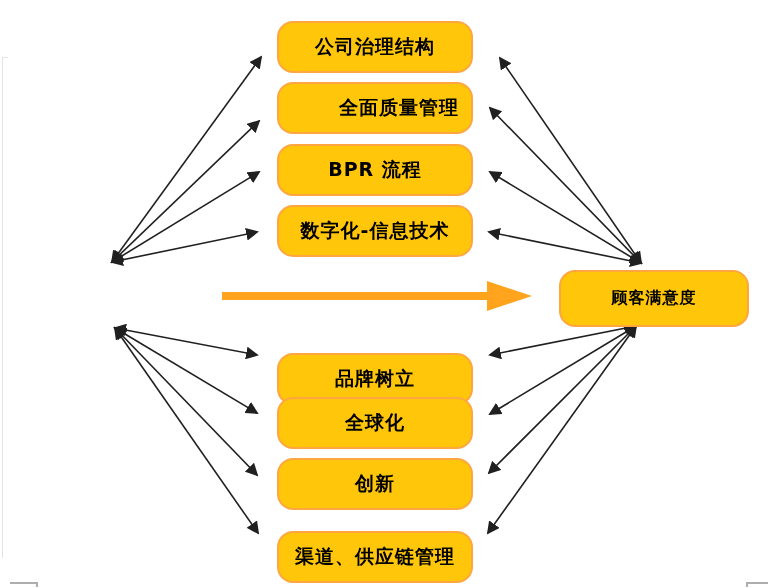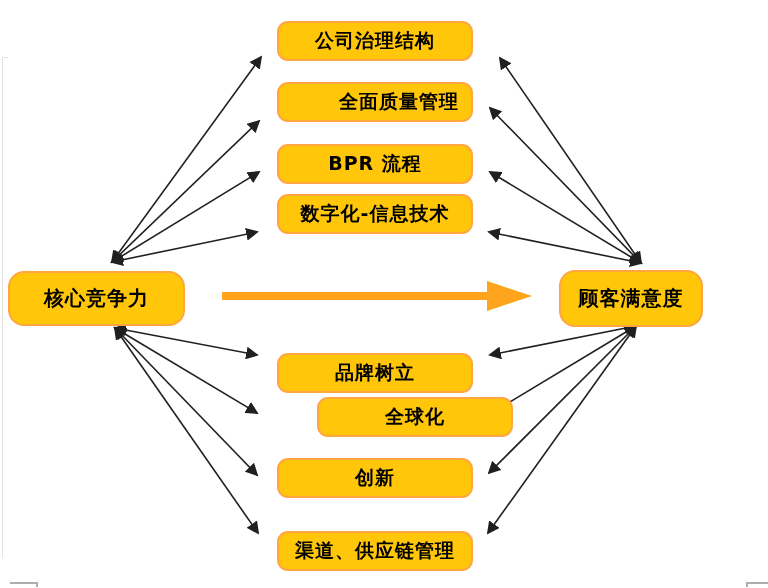--- a/index.html
+++ b/index.html
@@ -7,23 +7,23 @@
     position:relative;width:768px;height:588px;background:#ffffff;
     font-family:"DejaVu Sans","Liberation Sans",sans-serif;overflow:hidden;
   }
   svg.edges{position:absolute;left:0;top:0;width:768px;height:588px;}
   .box{
     position:absolute;display:flex;align-items:center;justify-content:center;
     background:var(--box-fill,#FFC60A);border:2.5px solid var(--box-border,#FFA640);
     box-sizing:border-box;font-weight:bold;color:var(--text-color,#000);
     letter-spacing:1px;text-align:center;white-space:nowrap;
   }
-  .factor-box{left:277px;width:196px;height:40px;border-radius:11px;font-size:19px;}
+  .factor-box{left:277px;width:196px;height:52px;border-radius:16px;font-size:19px;}
   .node-core{left:8px;top:271px;width:177px;height:55px;border-radius:16px;font-size:20px;}
-  .node-sat{left:559px;top:270px;width:144px;height:57px;border-radius:16px;font-size:20px;}
+  .node-sat{left:559px;top:270px;width:190px;height:57px;border-radius:16px;font-size:16px;}
   
   .page-edge-line{position:absolute;left:2px;top:57px;width:1px;height:501px;background:#e4e4e4;}
   .page-edge-tick{position:absolute;left:2px;top:57px;width:6px;height:1px;background:#e4e4e4;}
   .crop-mark-bl{position:absolute;left:10px;top:582px;width:28px;height:5px;box-sizing:border-box;
     border-top:2px solid #aeaeae;border-right:2px solid #aeaeae;}
   .crop-mark-br{position:absolute;left:746px;top:582px;width:22px;height:5px;box-sizing:border-box;
     border-top:2px solid #aeaeae;border-left:2px solid #aeaeae;}
 </style>
 </head>
 <body>
@@ -50,43 +50,40 @@
         <line x1="490" y1="172" x2="641" y2="263" stroke="#202020" stroke-width="1.6" marker-end="url(#ah)" marker-start="url(#ah)"></line>
         <line x1="489" y1="232" x2="641" y2="263" stroke="#202020" stroke-width="1.6" marker-end="url(#ah)" marker-start="url(#ah)"></line>
         <line x1="490" y1="355" x2="636" y2="326" stroke="#202020" stroke-width="1.6" marker-end="url(#ah)" marker-start="url(#ah)"></line>
         <line x1="490" y1="414" x2="636" y2="326" stroke="#202020" stroke-width="1.6" marker-end="url(#ah)" marker-start="url(#ah)"></line>
         <line x1="489" y1="473" x2="636" y2="326" stroke="#202020" stroke-width="1.6" marker-end="url(#ah)" marker-start="url(#ah)"></line>
         <line x1="488" y1="533" x2="636" y2="326" stroke="#202020" stroke-width="1.6" marker-end="url(#ah)" marker-start="url(#ah)"></line>
         <polygon points="222,292 487,292 487,281 532,296 487,311 487,300 222,300" fill="#FFA41C"></polygon>
       </g>
   </svg>
 
-  <div class="box node-core">
-    <span>核心竞争力</span>
-  </div>
 
   <div id="top-factor-group">
       <div class="box factor-box" style="top: 21px;">
         <span>公司治理结构</span>
       </div>
       <div class="box factor-box" style="top: 82px; padding-left: 48px;">
         <span>全面质量管理</span>
       </div>
       <div class="box factor-box" style="top: 144px;">
         <span>BPR 流程</span>
       </div>
-      <div class="box factor-box" style="top: 194px;">
+      <div class="box factor-box" style="top: 205px;">
         <span>数字化-信息技术</span>
       </div>
     </div>
   <div id="bottom-factor-group">
       <div class="box factor-box" style="top: 353px;">
         <span>品牌树立</span>
       </div>
-      <div class="box factor-box" style="top: 397px; margin-left: 40px;">
+      <div class="box factor-box" style="top: 397px;">
         <span>全球化</span>
       </div>
       <div class="box factor-box" style="top: 458px; text-align: right;">
         <span>创新</span>
       </div>
       <div class="box factor-box" style="top: 519px; margin-top: 12px;">
         <span>渠道、供应链管理</span>
       </div>
     </div>
 

